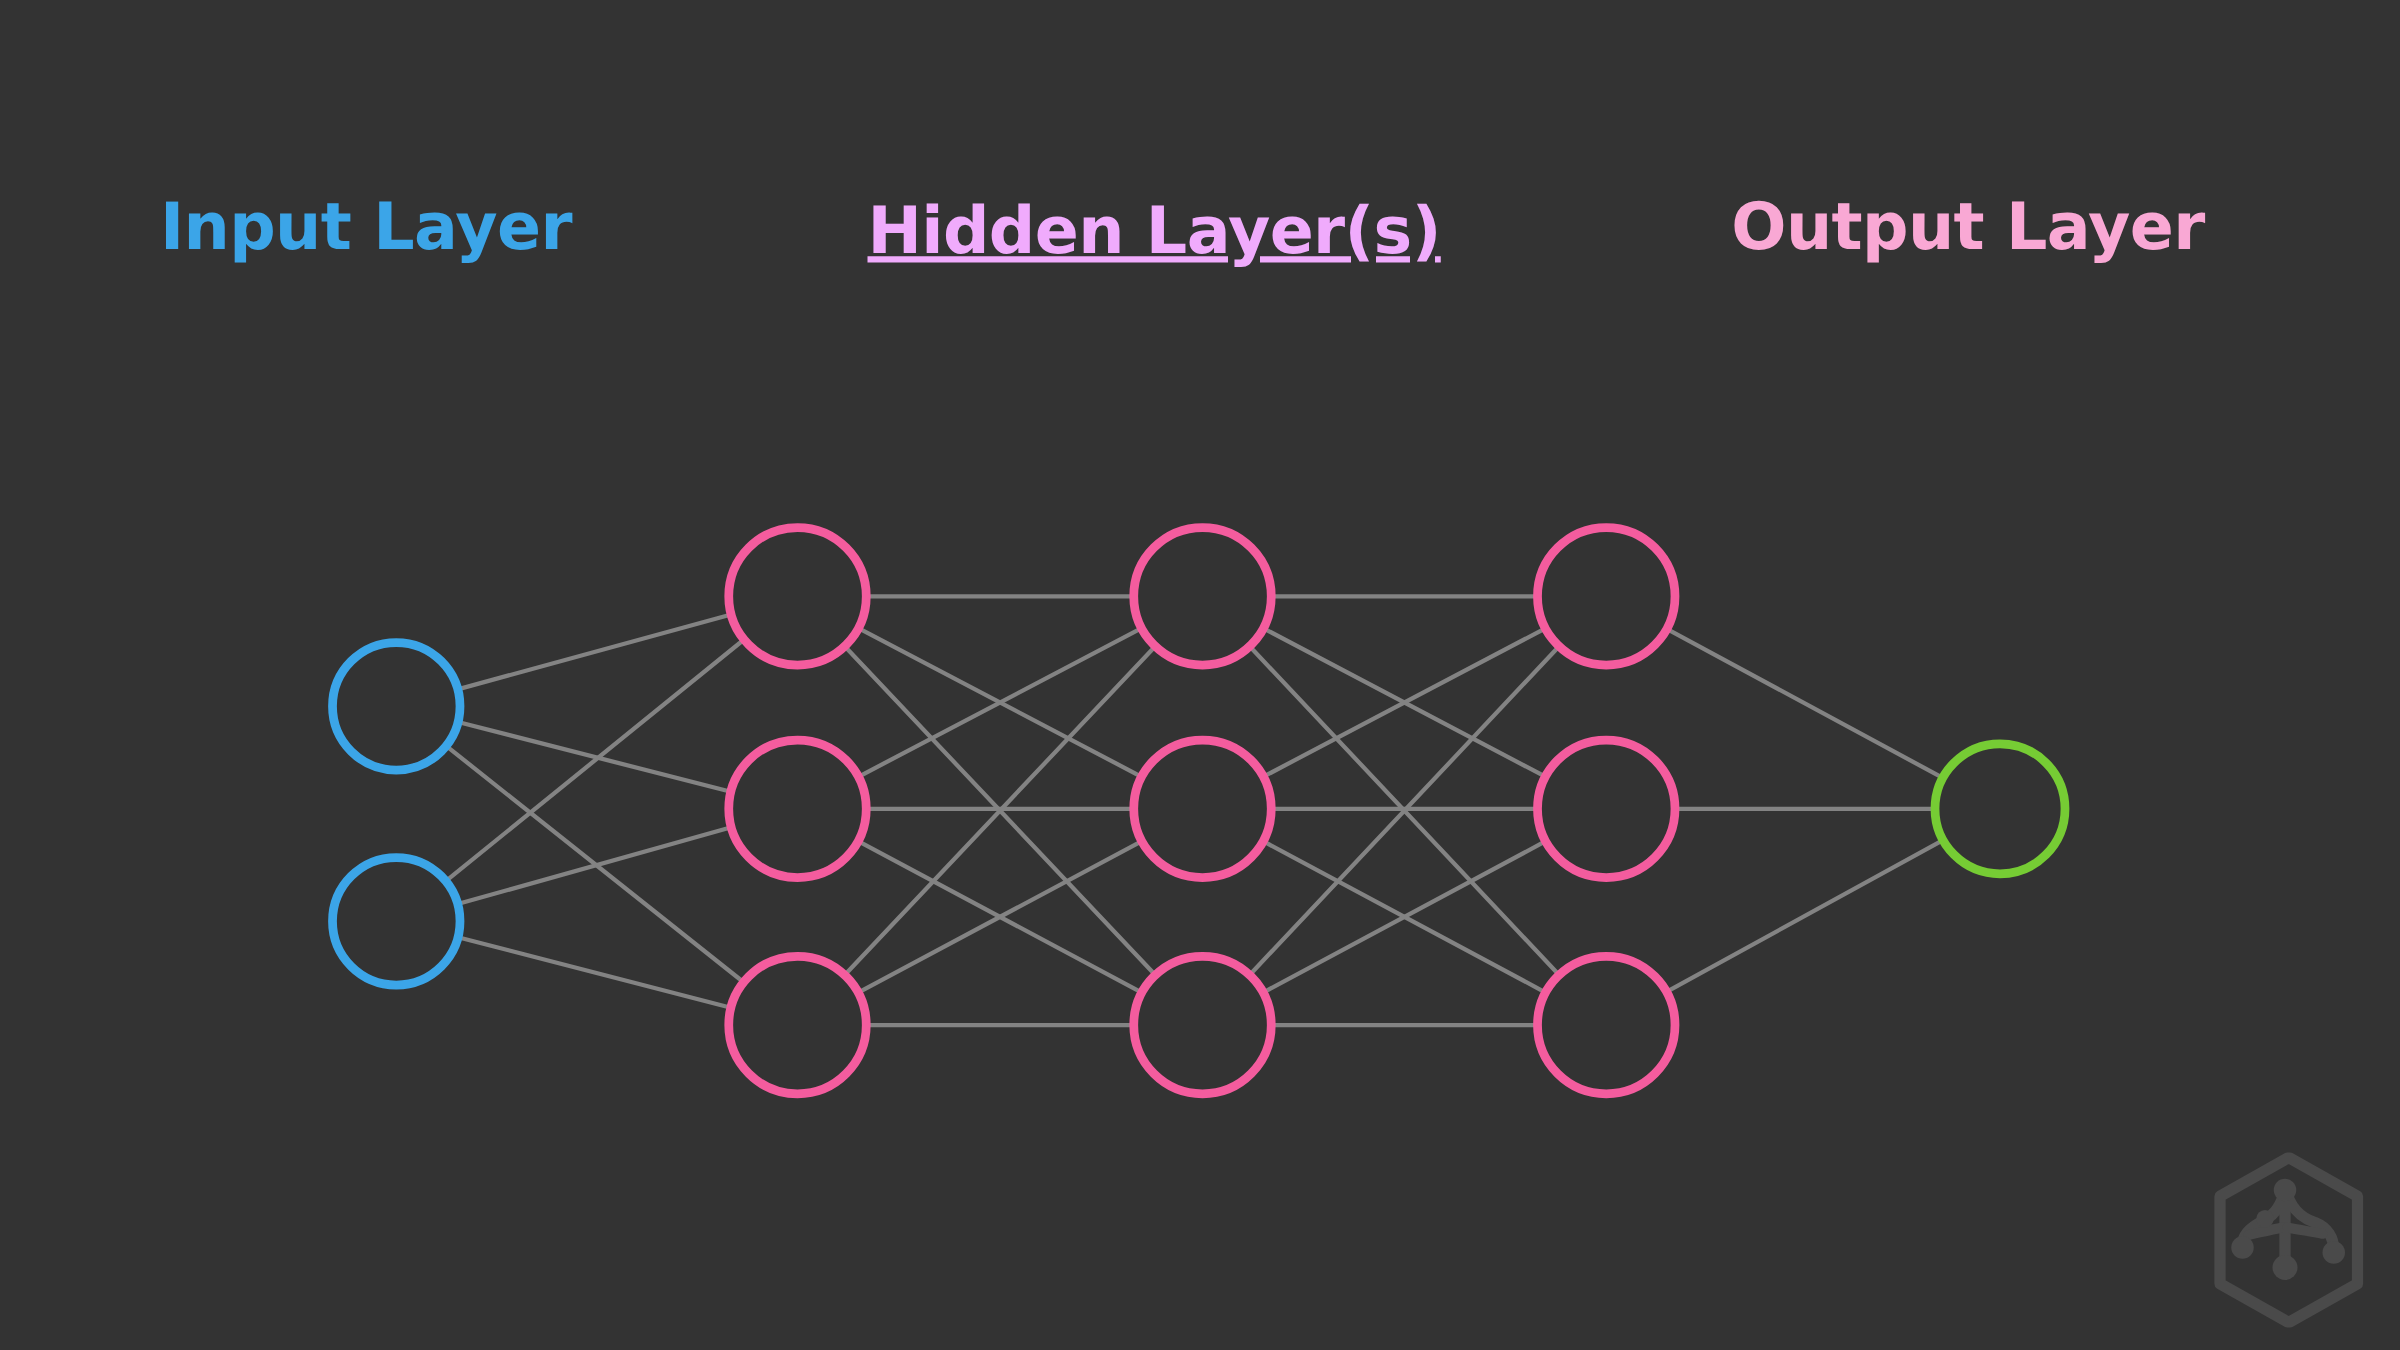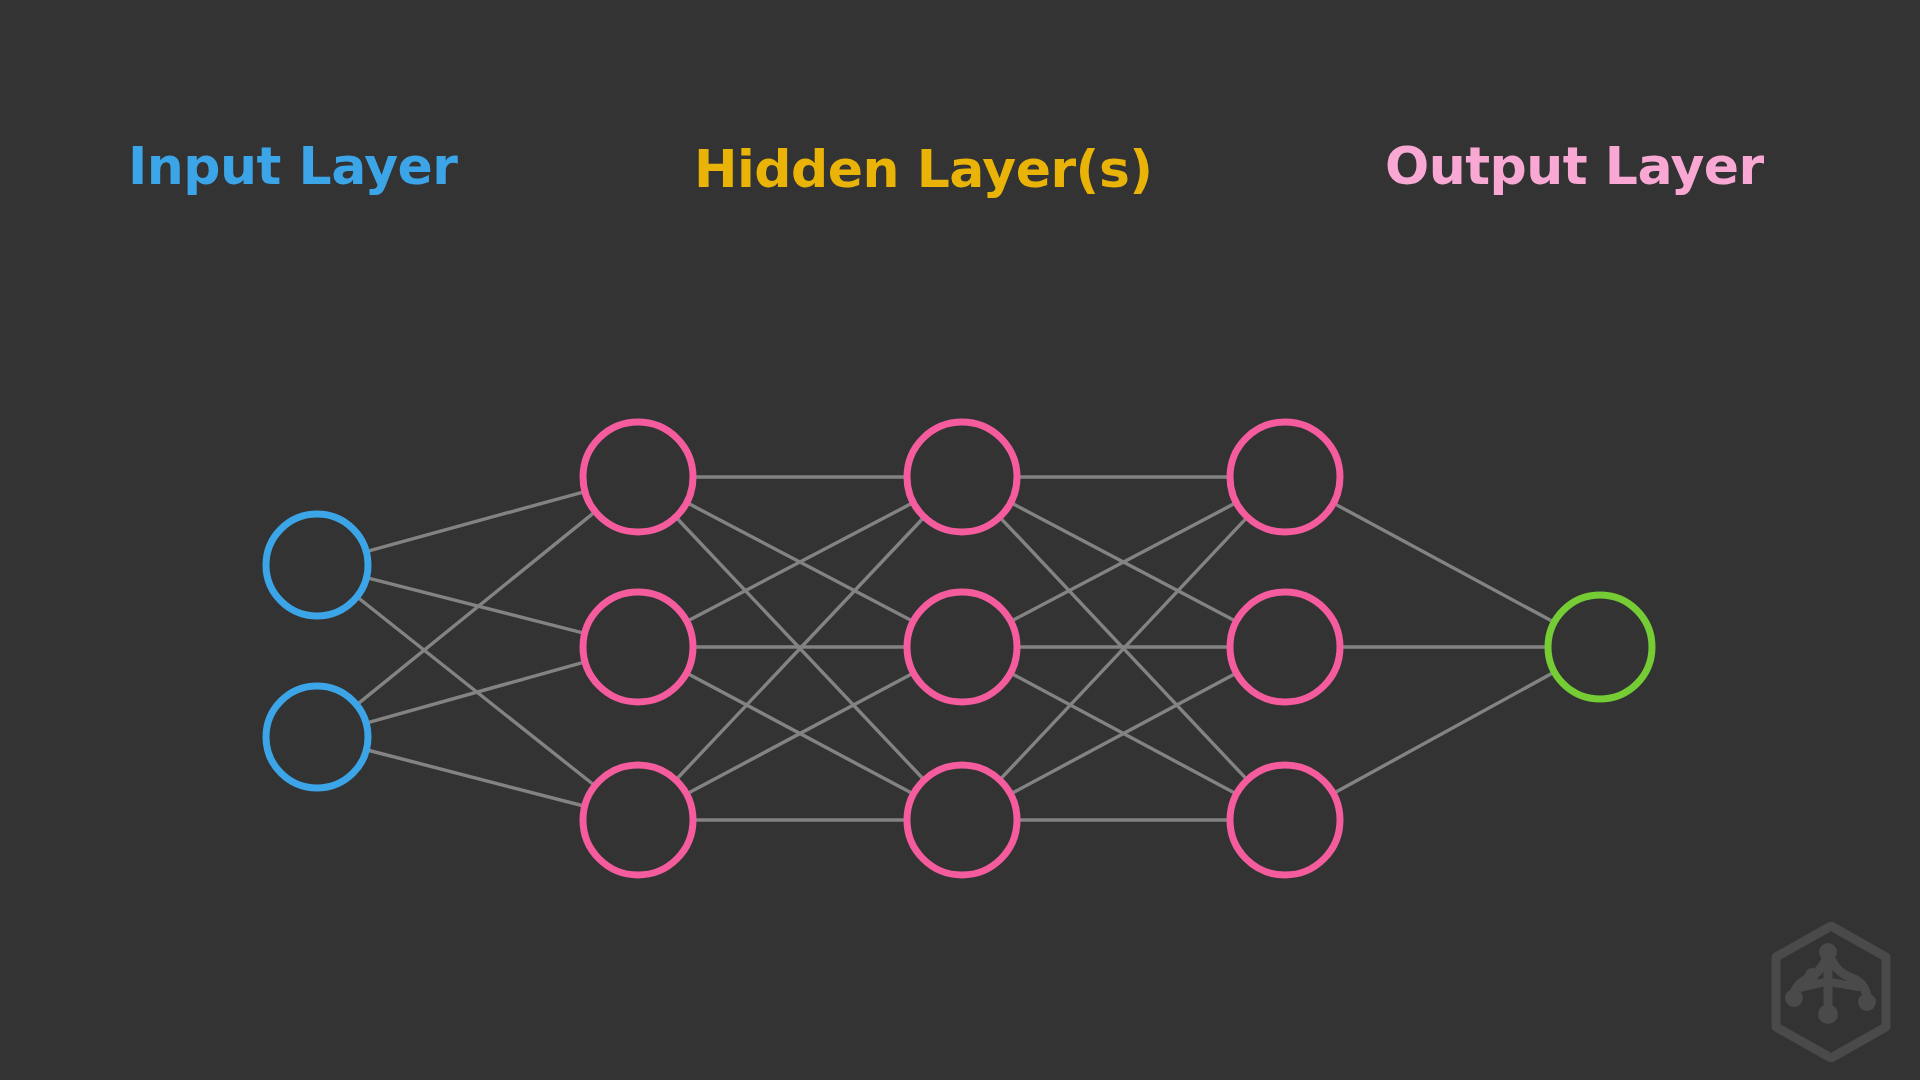--- a/index.html
+++ b/index.html
@@ -10,21 +10,21 @@
   #stage {
     position: relative;
     width: 1920px;
     height: 1080px;
     background: #333333;
     overflow: hidden;
     font-family: "DejaVu Sans", sans-serif;
   }
   .layer-titles {
     position: absolute;
-    top: 0; left: 0;
+    top: 16px; left: 0;
     width: 1740px;
     height: 240px;
   }
   .layer-title {
     position: absolute;
     font-family: "DejaVu Sans", sans-serif;
     font-weight: bold;
     font-size: 52px;
     letter-spacing: -0.5px;
     white-space: nowrap;
@@ -58,21 +58,21 @@
     height: 140px;
   }
 </style>
 </head>
 <body>
 
 <div id="stage" style="background: rgb(51, 51, 51);">
 
   <div class="layer-titles">
     <div class="layer-title" id="title-input" style="color: rgb(59, 165, 232);">Input Layer</div>
-    <div class="layer-title" id="title-hidden" style="color: #eab308;">Hidden Layer(s)</div>
+    <div class="layer-title" id="title-hidden" style="color: #f0abfc; text-decoration: underline;">Hidden Layer(s)</div>
     <div class="layer-title" id="title-output" style="color: #f9a8d4;">Output Layer</div>
   </div>
 
   <svg id="net-svg" viewBox="0 0 1920 1080">
     <g id="edges-group">
         <line x1="366.18523236794624" y1="551.5161979801269" x2="584.9571023482932" y2="491.541355119471" class="edge" stroke="#838383" stroke-width="3.4"></line>
         <line x1="366.41323275834424" y1="577.6226949725366" x2="584.7112195743347" y2="633.3872897354998" class="edge" stroke="#838383" stroke-width="3.4"></line>
         <line x1="356.9333069634076" y1="596.72272048495" x2="594.9346689610311" y2="785.7892230064265" class="edge" stroke="#838383" stroke-width="3.4"></line>
         <line x1="356.6308616425534" y1="704.9002366758134" x2="595.2608354835209" y2="511.6173918202012" class="edge" stroke="#838383" stroke-width="3.4"></line>
         <line x1="366.106395633901" y1="723.2318516914296" x2="585.0421223555969" y2="661.84800307787" class="edge" stroke="#838383" stroke-width="3.4"></line>

